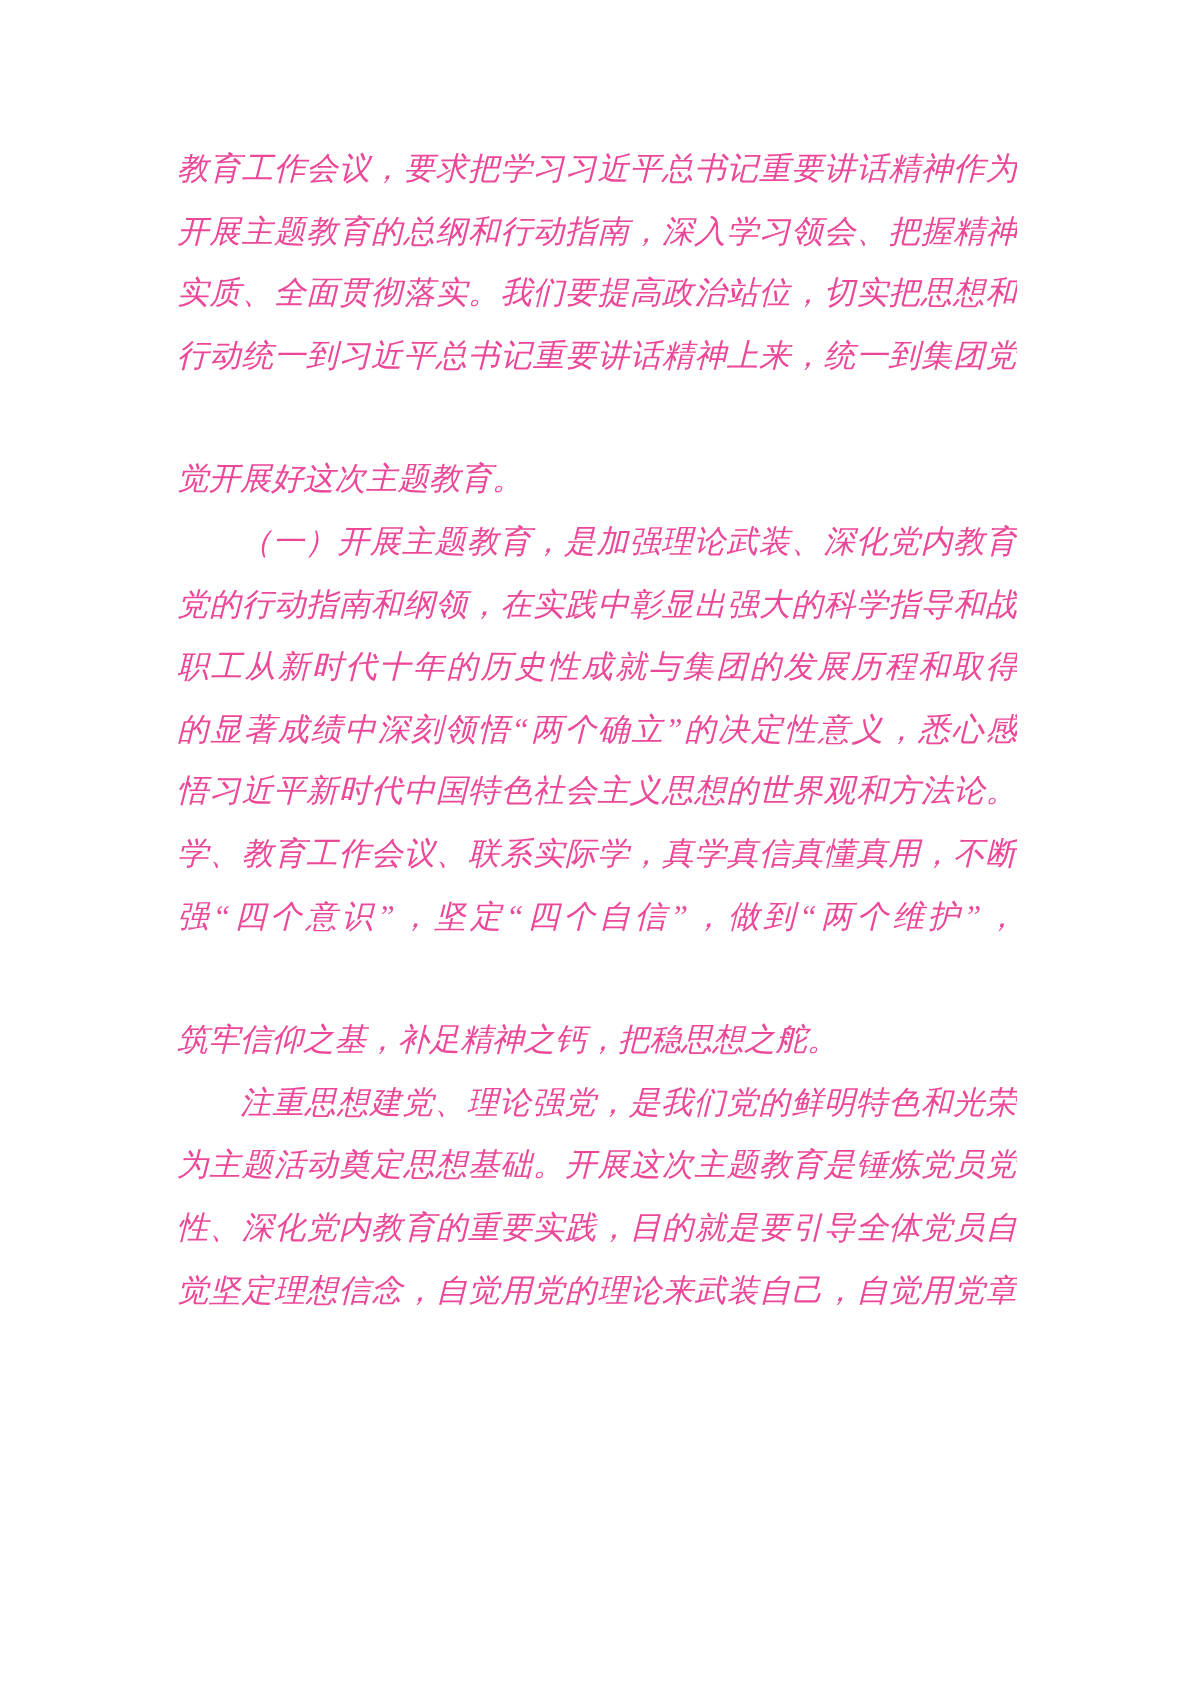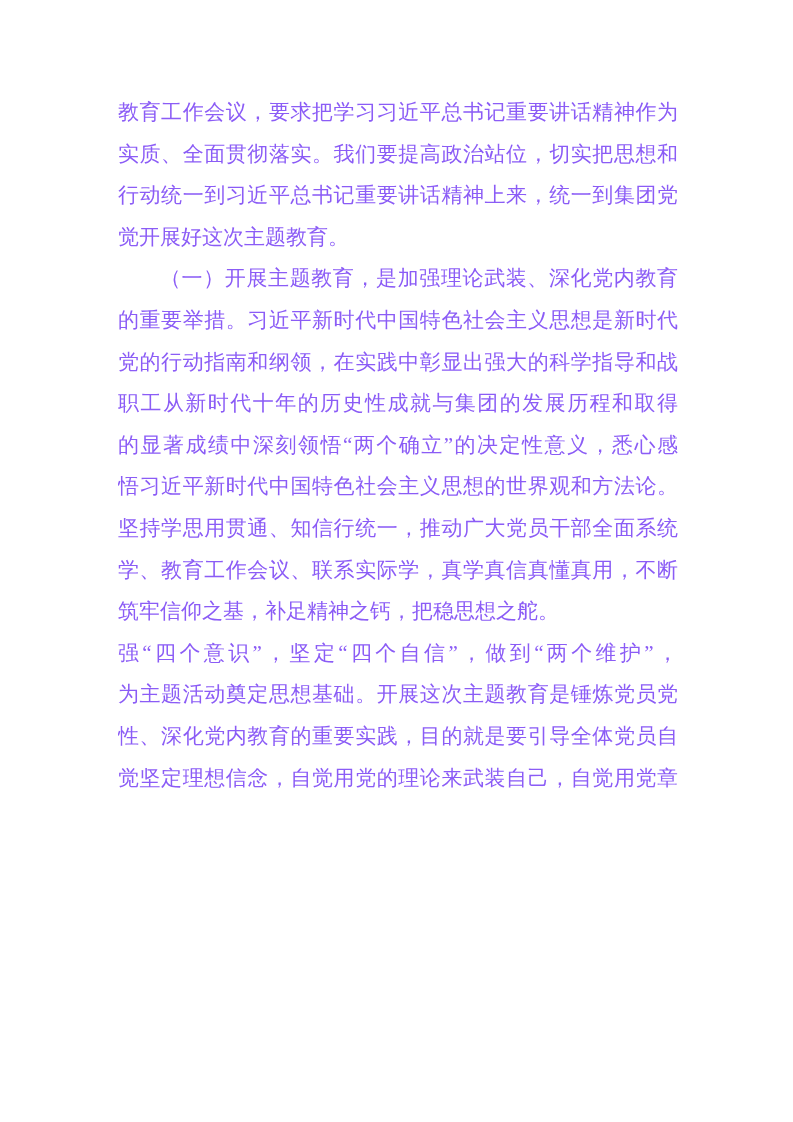--- a/index.html
+++ b/index.html
@@ -25,44 +25,45 @@
   .line {
     font-size: 21px;
     line-height: 41.6px;
     height: 41.6px;
     text-align: justify;
     text-align-last: justify;
     overflow: hidden;
   }
   .line.para-end {
     text-align-last: left;
+    margin-top: 41px;
   }
   .line.indent {
     text-indent: 2em;
   }
   .line.tight {
     letter-spacing: -0.7px;
   }
 </style>
 </head>
 <body>
 
 <div class="page">
-  <div class="text-block" style="color: #8b5cf6;">
+  <div class="text-block" style="color: #ec4899; font-style: italic;">
       <div class="line">教育工作会议，要求把学习习近平总书记重要讲话精神作为</div>
+      <div class="line">开展主题教育的总纲和行动指南，深入学习领会、把握精神</div>
       <div class="line">实质、全面贯彻落实。我们要提高政治站位，切实把思想和</div>
       <div class="line">行动统一到习近平总书记重要讲话精神上来，统一到集团党</div>
       <div class="line para-end">觉开展好这次主题教育。</div>
       <div class="line indent">（一）开展主题教育，是加强理论武装、深化党内教育</div>
-      <div class="line">的重要举措。习近平新时代中国特色社会主义思想是新时代</div>
       <div class="line">党的行动指南和纲领，在实践中彰显出强大的科学指导和战</div>
       <div class="line">职工从新时代十年的历史性成就与集团的发展历程和取得</div>
       <div class="line">的显著成绩中深刻领悟“两个确立”的决定性意义，悉心感</div>
       <div class="line">悟习近平新时代中国特色社会主义思想的世界观和方法论。</div>
-      <div class="line">坚持学思用贯通、知信行统一，推动广大党员干部全面系统</div>
       <div class="line">学、教育工作会议、联系实际学，真学真信真懂真用，不断增</div>
+      <div class="line">强“四个意识”，坚定“四个自信”，做到“两个维护”，</div>
       <div class="line para-end">筑牢信仰之基，补足精神之钙，把稳思想之舵。</div>
-      <div class="line">强“四个意识”，坚定“四个自信”，做到“两个维护”，</div>
+      <div class="line indent">注重思想建党、理论强党，是我们党的鲜明特色和光荣</div>
       <div class="line">为主题活动奠定思想基础。开展这次主题教育是锤炼党员党</div>
       <div class="line">性、深化党内教育的重要实践，目的就是要引导全体党员自</div>
       <div class="line">觉坚定理想信念，自觉用党的理论来武装自己，自觉用党章</div>
     </div>
 </div>
 
 </body></html>

